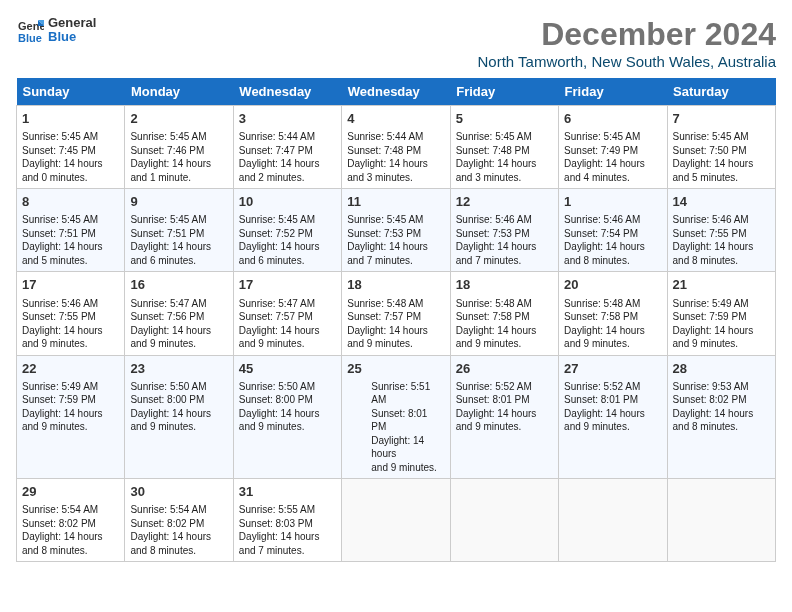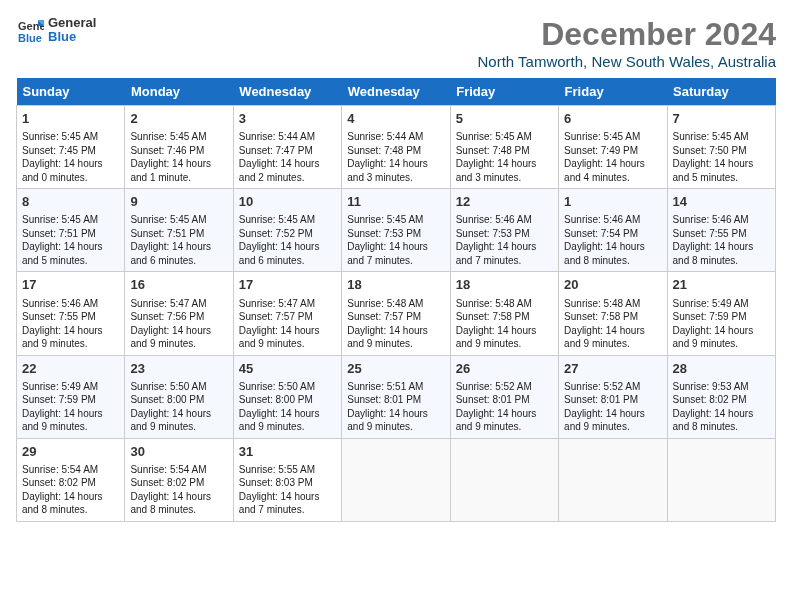--- a/index.html
+++ b/index.html
@@ -291,21 +291,21 @@
         </td>
         <td>
           <span class="day-num">45</span>
           <div class="day-info" style="white-space: pre-line;">Sunrise: 5:50 AM
 Sunset: 8:00 PM
 Daylight: 14 hours
 and 9 minutes.</div>
         </td>
         <td>
           <span class="day-num">25</span>
-          <div class="day-info" style="white-space: pre-line;">Sunrise: 5:51 AM
+          <div class="day-info" style="white-space: pre-line; margin-left: 24px;">Sunrise: 5:51 AM
 Sunset: 8:01 PM
 Daylight: 14 hours
 and 9 minutes.</div>
         </td>
         <td>
           <span class="day-num">26</span>
           <div class="day-info" style="white-space: pre-line;">Sunrise: 5:52 AM
 Sunset: 8:01 PM
 Daylight: 14 hours
 and 9 minutes.</div>

